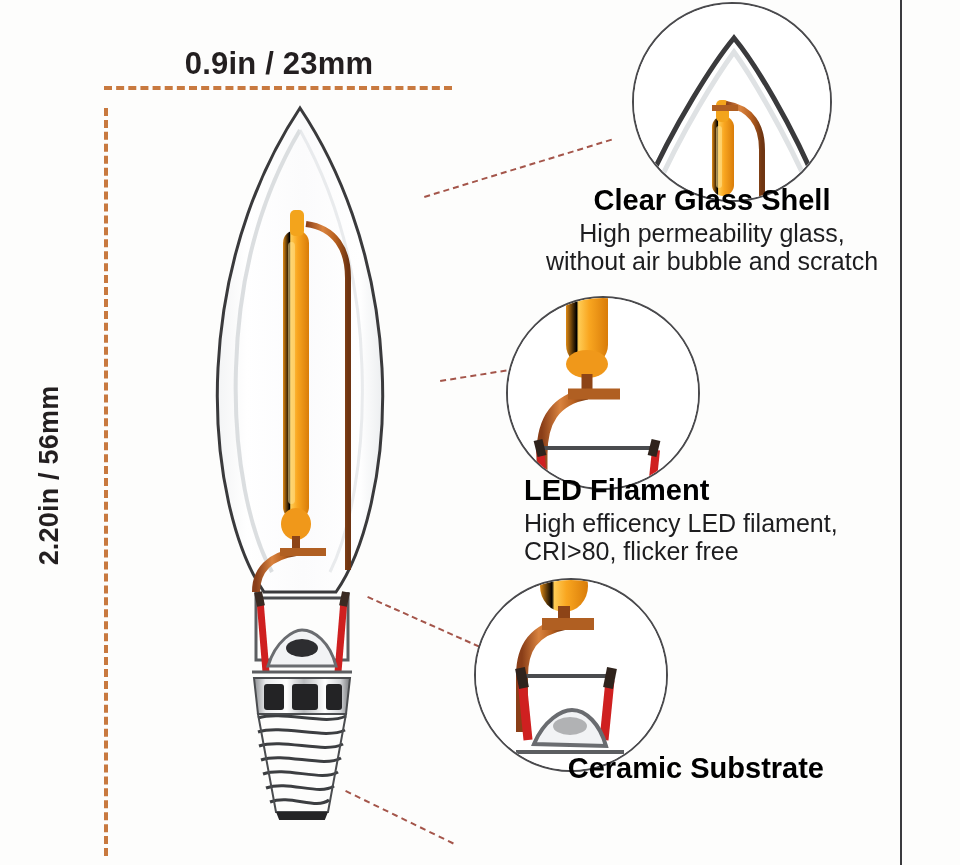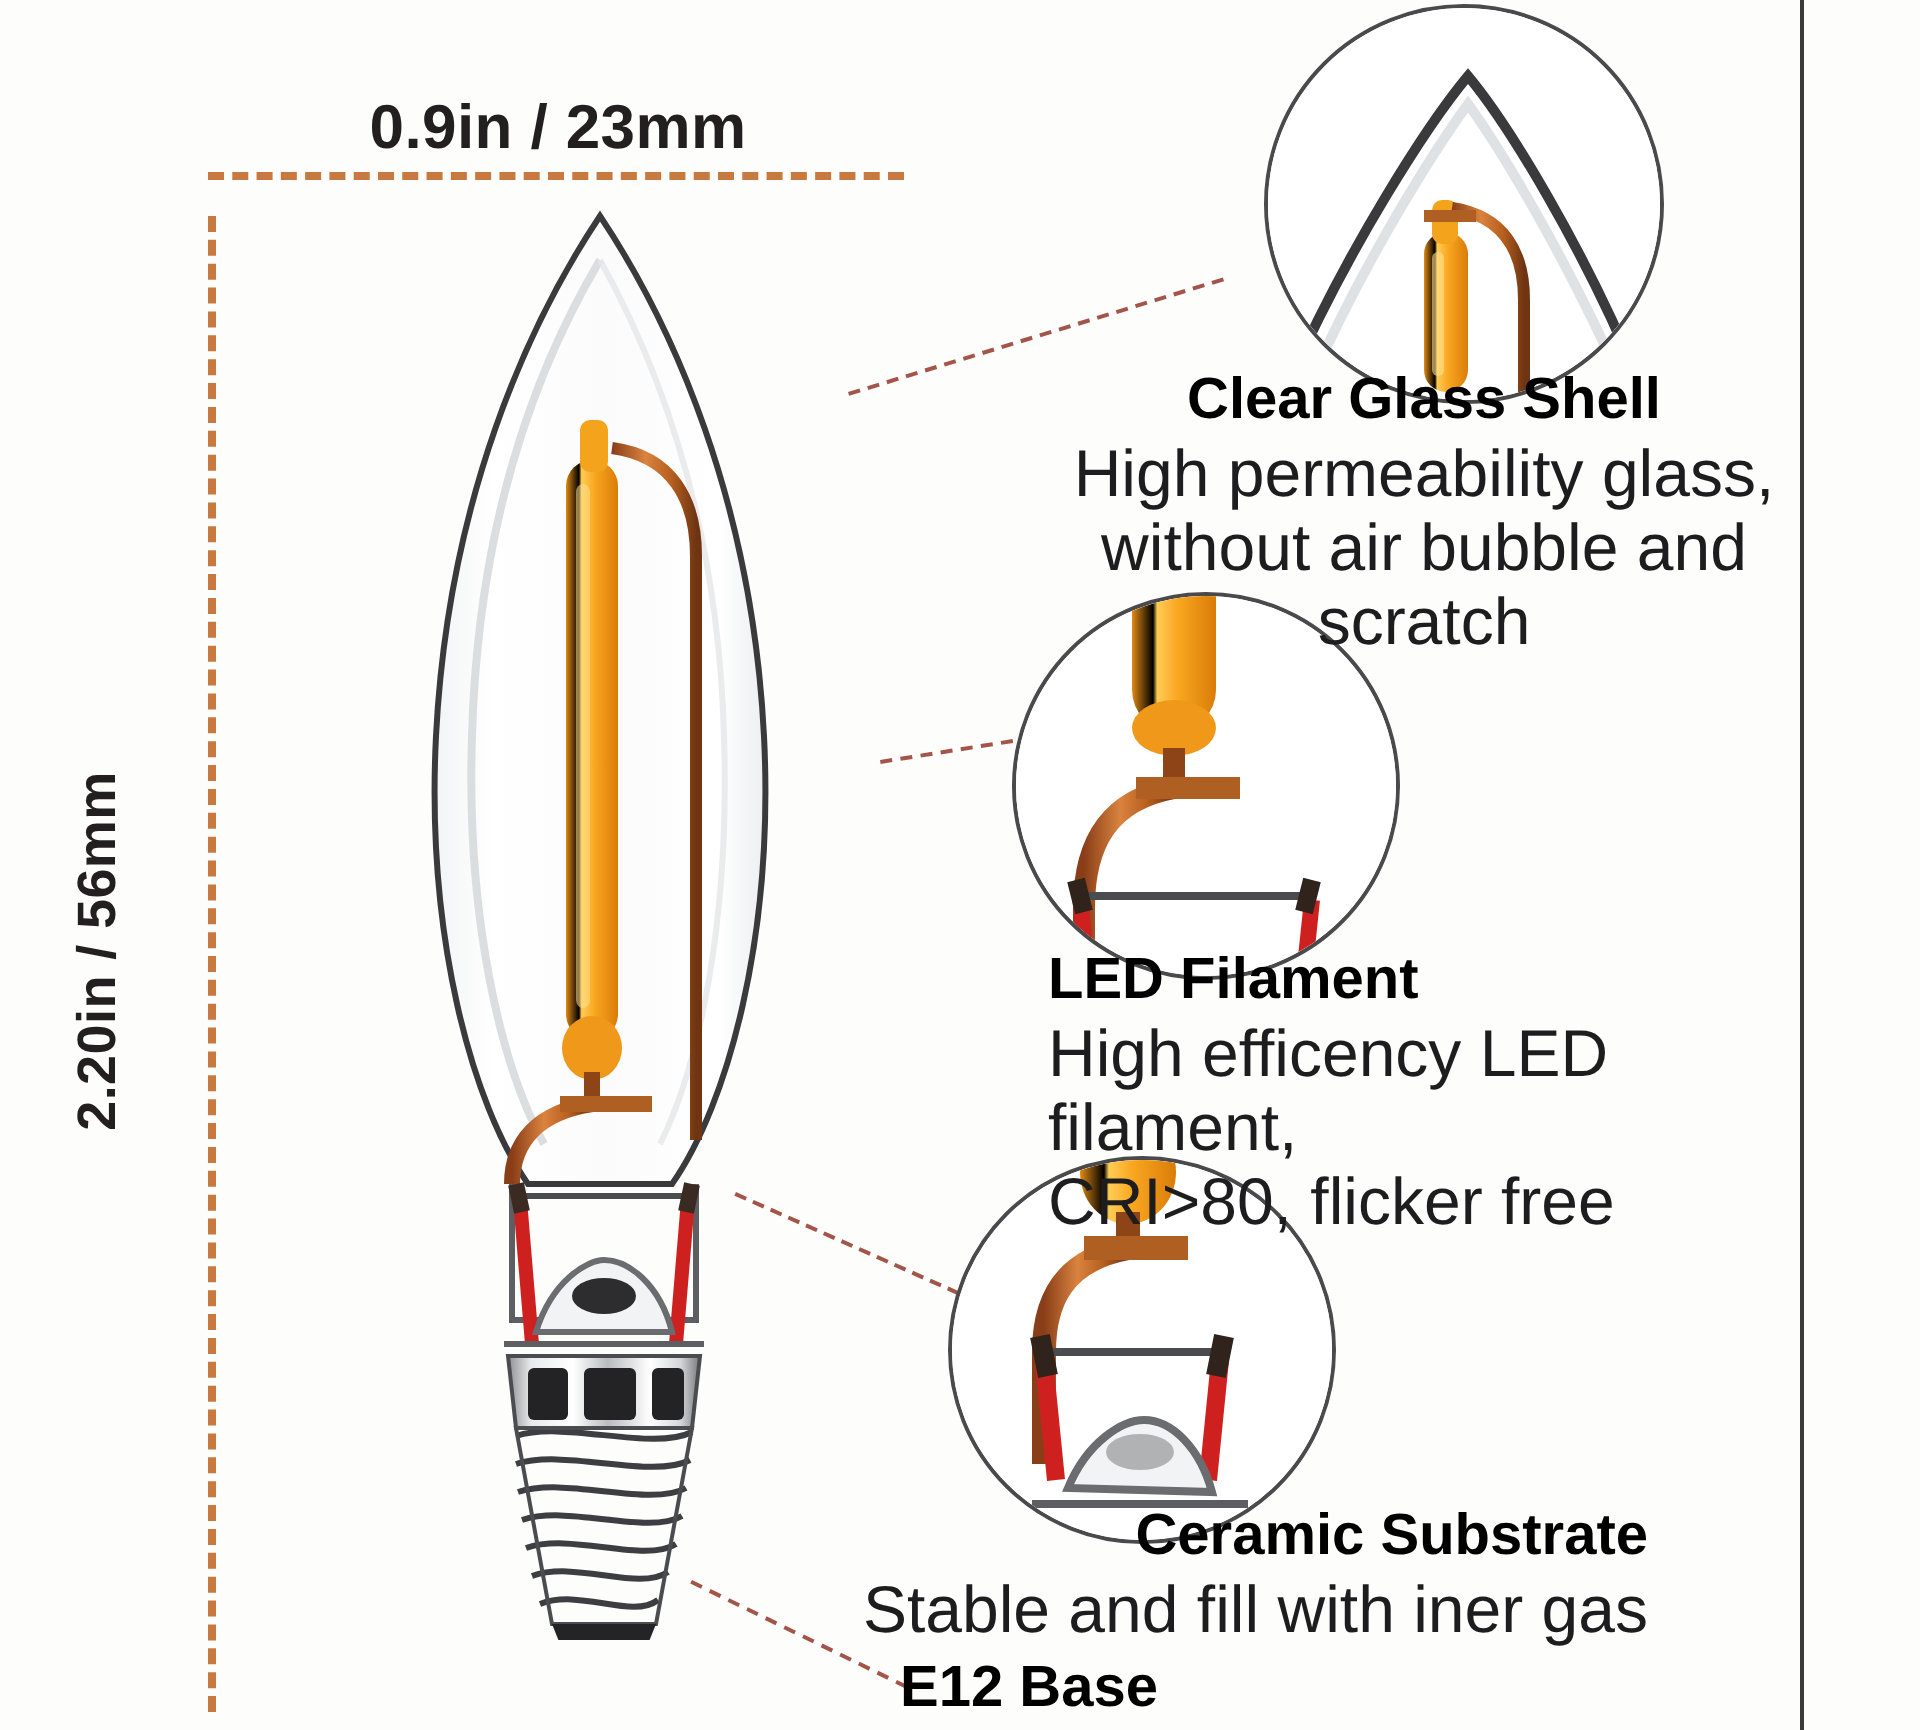--- a/index.html
+++ b/index.html
@@ -107,21 +107,21 @@
   
   .callout-text { position: absolute; }
   .callout-title {
     font-size: 29px;
     font-weight: bold;
     color: #000000;
     margin: 0 0 2px 0;
     white-space: nowrap;
   }
   .callout-desc {
-    font-size: 33px;
+    font-size: 25px;
     color: #1d1d1f;
     margin: 0;
     line-height: 1.12;
     white-space: pre-line;
   }
 
   #text-shell { left: 516px; top: 184px; width: 392px; text-align: center; }
   #text-fil   { left: 524px; top: 474px; width: 376px; text-align: left; }
   #text-cer   { left: 424px; top: 752px; width: 400px; text-align: right; }
 
@@ -290,20 +290,16 @@
   </div>
 
   <div class="callout-text" id="text-fil">
     <div class="callout-title">LED Filament</div>
     <div class="callout-desc">High efficency LED filament,
 CRI&gt;80, flicker free</div>
   </div>
 
   <div class="callout-text" id="text-cer">
     <div class="callout-title">Ceramic Substrate</div>
-    <div class="callout-desc">Stable and fill with iner gas</div>
-  </div>
-
-  <div id="text-e12">
-    <div class="callout-title">E12 Base</div>
-  </div>
+  </div>
+
 
 </div>
 
 </body></html>

